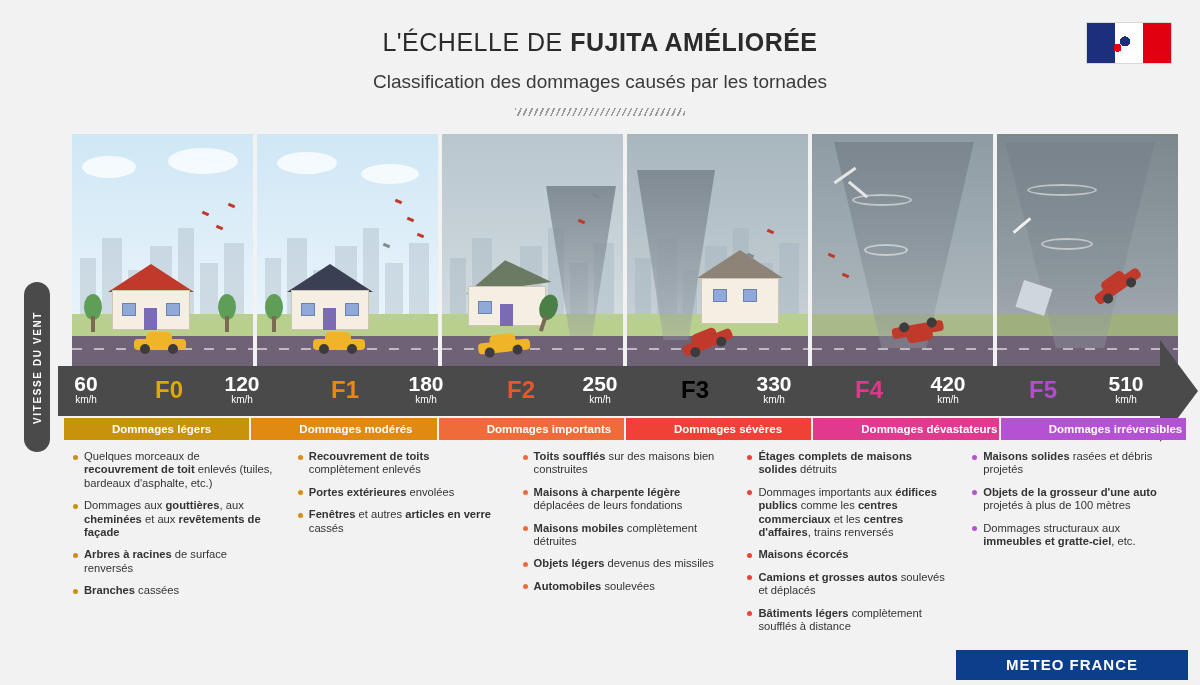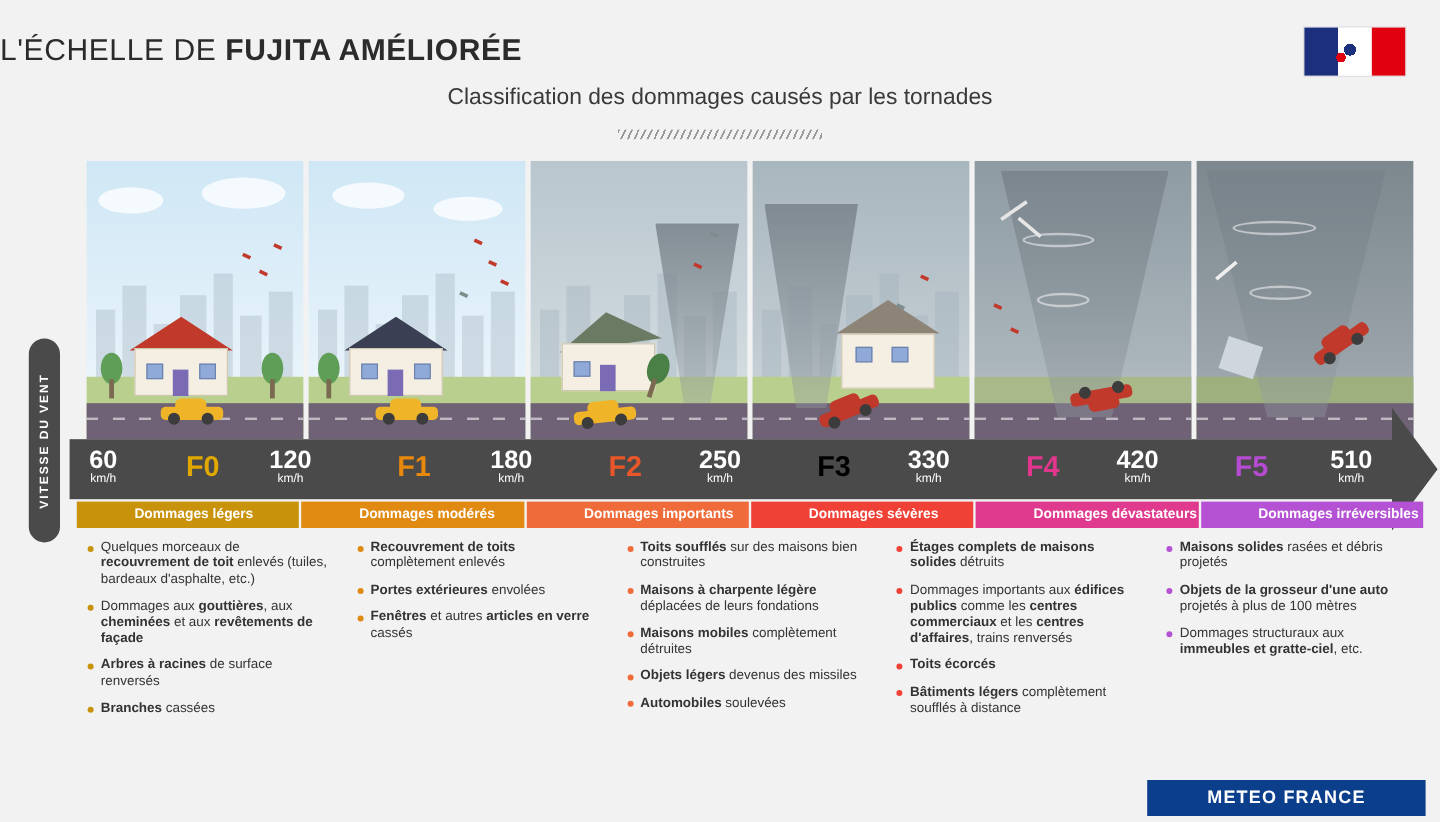--- a/index.html
+++ b/index.html
@@ -9,21 +9,21 @@
     font-family:"Liberation Sans", sans-serif;
     background:#f2f2f2;
     position:relative;
     overflow:hidden;
     color:#333;
   }
 
   
   .header { position:absolute; top:0; left:0; width:1200px; height:120px; background:#f2f2f2; }
   .title {
-    position:absolute; top:28px; left:0; width:1200px; text-align:left;
+    position:absolute; top:28px; left:0; width:1200px; text-align:center;
     font-size:25px; letter-spacing:0.5px; color:#2b2b2b;
   }
   .title .light { font-weight:400; }
   .title .bold { font-weight:bold; }
   .subtitle {
     position:absolute; top:71px; left:0; width:1200px; text-align:center;
     font-size:19px; color:#3a3a3a; font-weight:400;
   }
   .hatch {
     position:absolute; top:108px; left:50%; transform:translateX(-50%);
@@ -394,21 +394,22 @@
         <li><b>Maisons à charpente légère</b><span> déplacées de leurs fondations</span></li>
         <li><b>Maisons mobiles</b><span> complètement détruites</span></li>
         <li><b>Objets légers</b><span> devenus des missiles</span></li>
         <li><b>Automobiles</b><span> soulevées</span></li>
       </ul>
     </div>
   <div class="col" style="--dot: #ef4136;">
       <ul>
         <li><b>Étages complets de maisons solides</b><span> détruits</span></li>
         <li><span>Dommages importants aux </span><b>édifices publics</b><span> comme les </span><b>centres commerciaux</b><span> et les </span><b>centres d'affaires</b><span>, trains renversés</span></li>
-        <li><b>Toits écorcés</b></li>
+        <li><b>Maisons écorcés</b></li>
+        <li><b>Camions et grosses autos</b><span> soulevés et déplacés</span></li>
         <li><b>Bâtiments légers</b><span> complètement soufflés à distance</span></li>
       </ul>
     </div>
   <div class="col" style="--dot: #b552d4;">
       <ul>
         <li><b>Maisons solides</b><span> rasées et débris projetés</span></li>
         <li><b>Objets de la grosseur d'une auto</b><span> projetés à plus de 100 mètres</span></li>
         <li><span>Dommages structuraux aux </span><b>immeubles et gratte-ciel</b><span>, etc.</span></li>
       </ul>
     </div>

